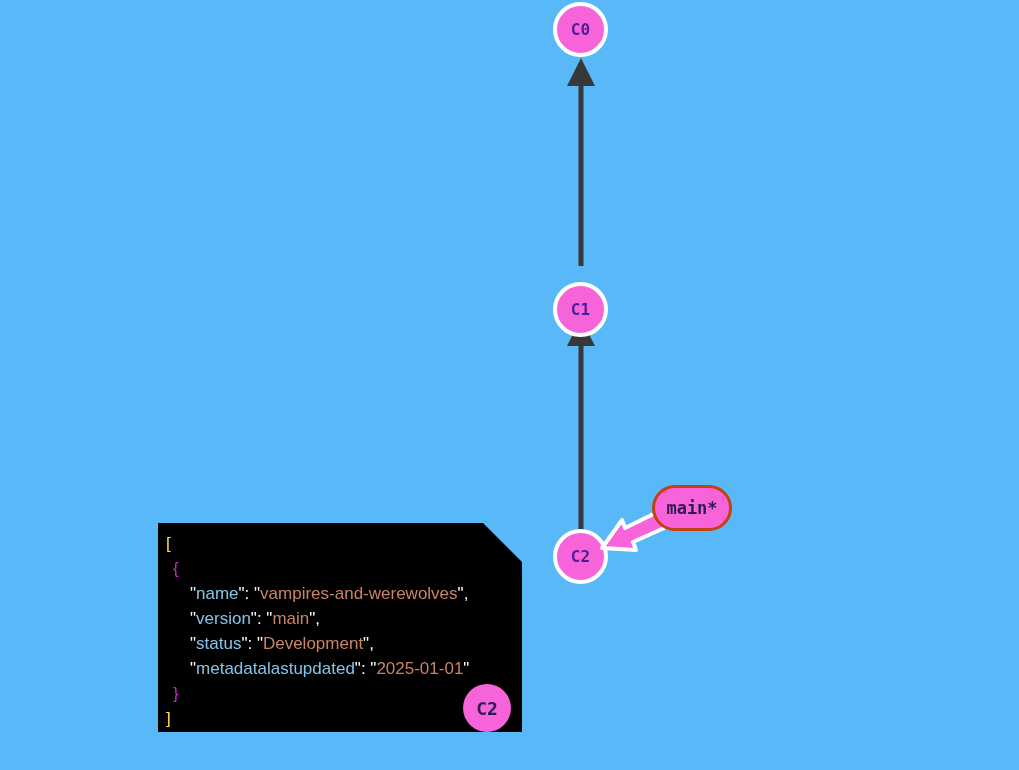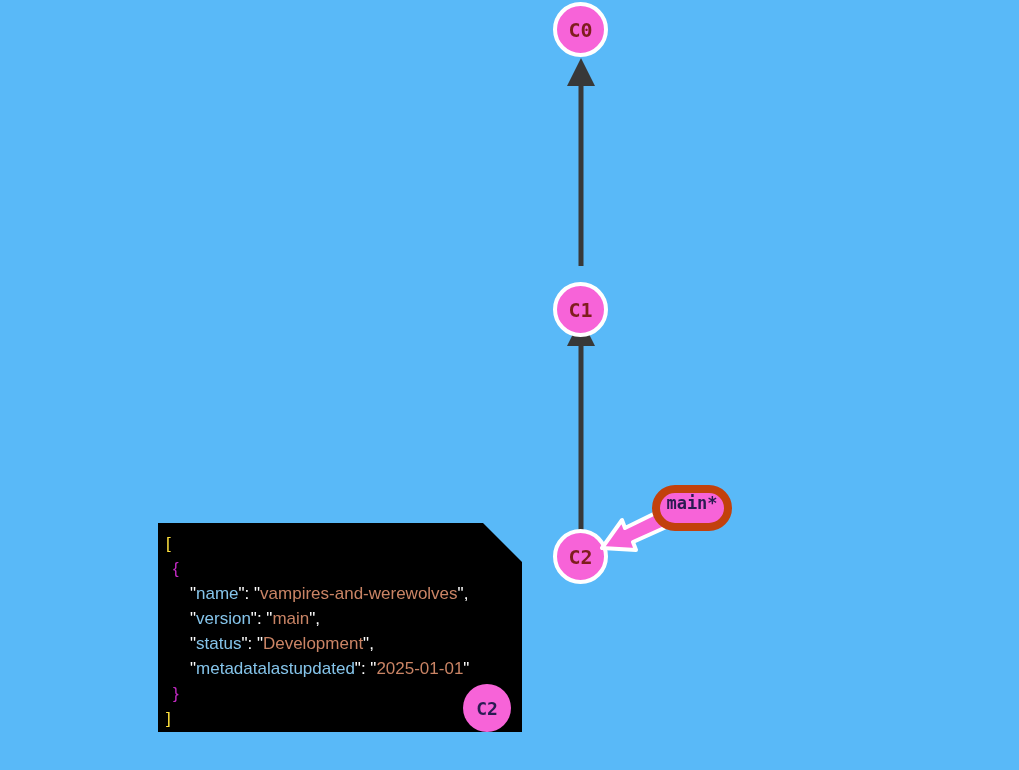--- a/index.html
+++ b/index.html
@@ -12,30 +12,30 @@
   }
   .canvas{position:absolute;inset:0;}
   svg.layer{position:absolute;left:0;top:0;}
   .edges{z-index:1;}
   .commit-node{
     position:absolute;z-index:2;
     width:47px;height:47px;border-radius:50%;
     background:#f763d8;border:4px solid #ffffff;
     display:flex;align-items:center;justify-content:center;
     font-family:"DejaVu Sans Mono",monospace;
-    font-weight:bold;font-size:20px;color:#7f1d1d;
+    font-weight:bold;font-size:16px;color:#4c1d95;
     cursor:pointer;
   }
   .branch-arrow-layer{z-index:3;}
   .branch-label{
     position:absolute;z-index:4;
     left:652px;top:485px;width:80px;height:46px;
     box-sizing:border-box;
-    background:#f763d8;border:8px solid #c2410c;border-radius:23px;
-    display:flex;align-items:flex-start;justify-content:center;
+    background:#f763d8;border:3px solid #c2410c;border-radius:23px;
+    display:flex;align-items:center;justify-content:center;
     font-family:"DejaVu Sans Mono",monospace;
     font-weight:bold;font-size:17px;color:#2a1b52;
     cursor:pointer;
   }
   .code-block{
     position:absolute;z-index:5;
     left:158px;top:523px;width:364px;height:209px;
     box-sizing:border-box;
     background:#000000;
     clip-path:polygon(0 0, calc(100% - 39px) 0, 100% 39px, 100% 100%, 0 100%);

